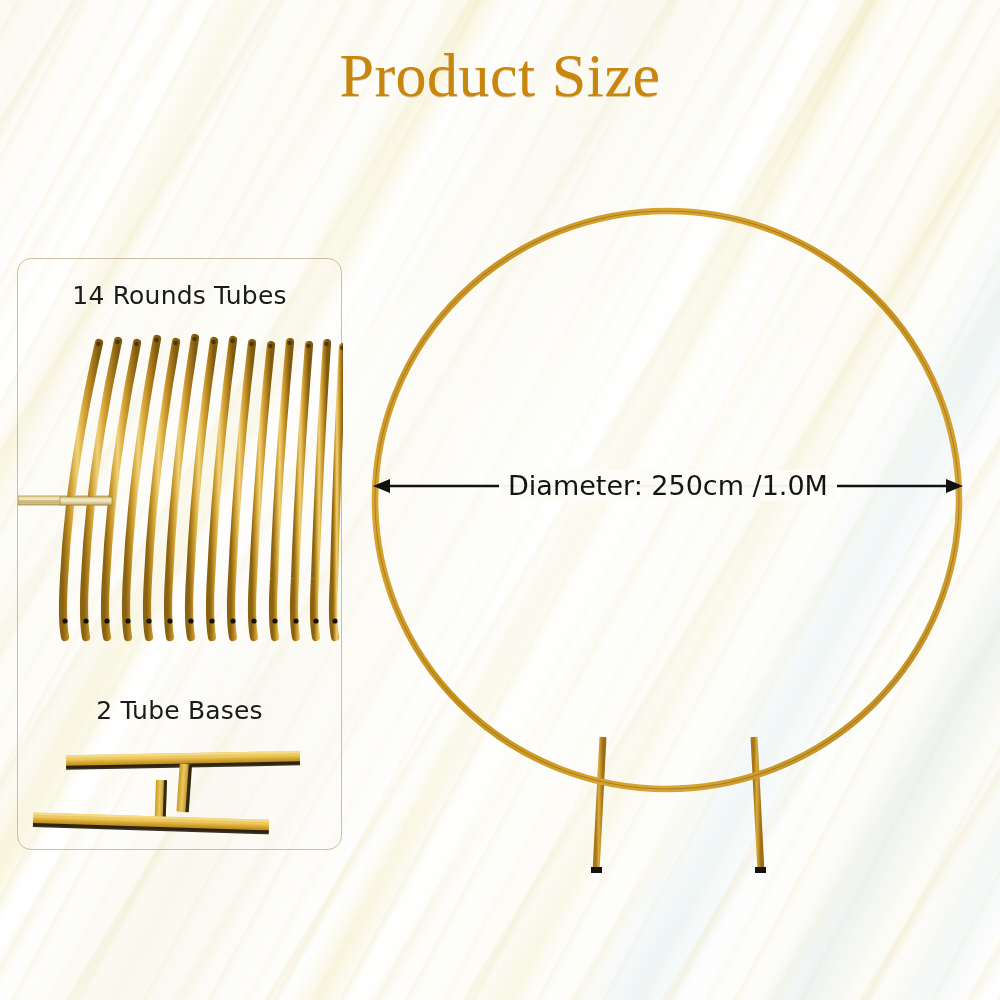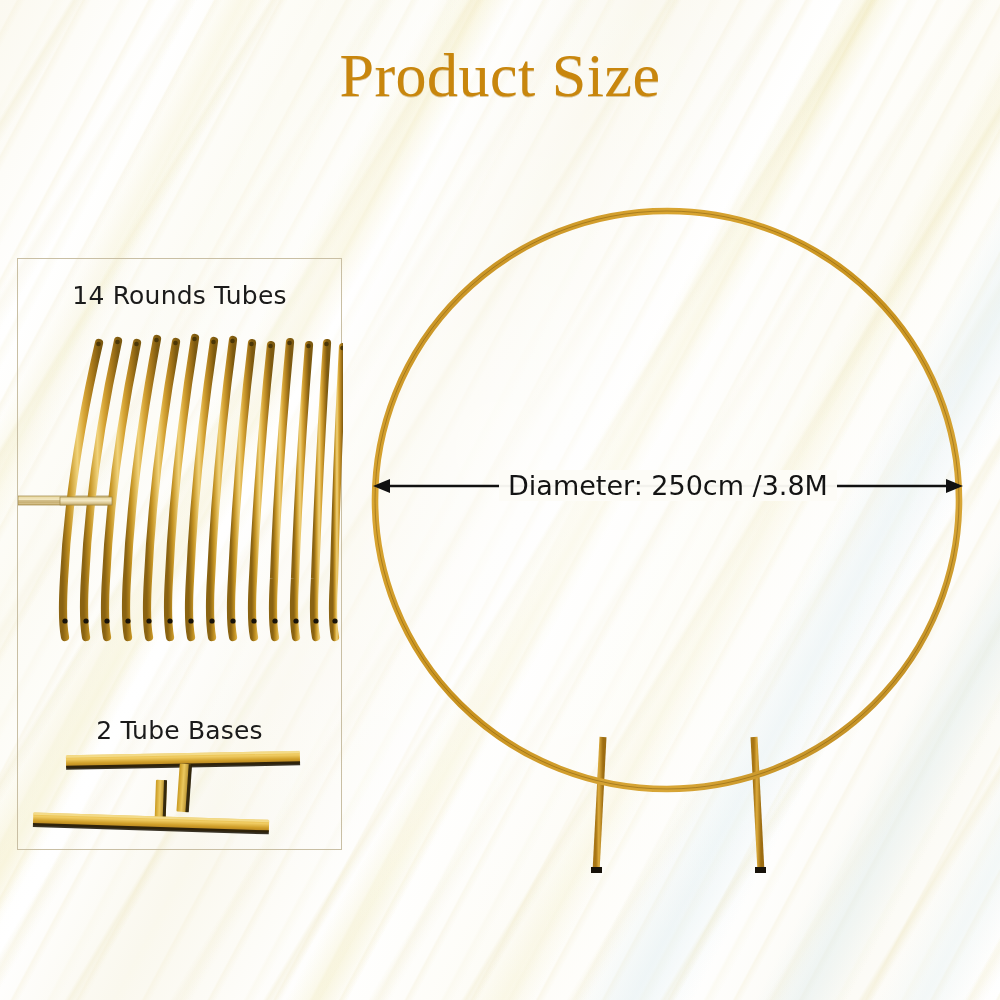--- a/index.html
+++ b/index.html
@@ -101,38 +101,38 @@
   }
 
   
   #parts-panel {
     position: absolute;
     left: 17px;
     top: 258px;
     width: 325px;
     height: 592px;
     border: 1.5px solid #c9bfa4;
-    border-radius: 0;
+    border-radius: 14px;
     box-sizing: border-box;
     background: rgba(255,255,255,0.10);
   }
   .panel-label {
     position: absolute;
     left: 0;
     width: 100%;
     text-align: center;
     font-family: "DejaVu Sans", "Liberation Sans", sans-serif;
     font-size: 25px;
     line-height: 30px;
     color: #1b1b1b;
     letter-spacing: 0.2px;
     white-space: nowrap;
   }
   #label-tubes { top: 22px; }
-  #label-bases { top: 437px; margin-top: 20px; }
+  #label-bases { top: 437px; }
 
   #tubes-svg {
     position: absolute;
     left: 0;
     top: 62px;
     width: 325px;
     height: 360px;
   }
   #bases-svg {
     position: absolute;
@@ -354,16 +354,16 @@
     <ellipse cx="317" cy="320" rx="292" ry="289" fill="none" stroke="url(#ringGrad)" stroke-width="6.6"></ellipse>
     <ellipse cx="317" cy="320" rx="292" ry="289" fill="none" stroke="#5e4208" stroke-width="1" opacity="0.38"></ellipse>
   </svg>
 
   <div id="dim-wrap">
     <svg id="dim-svg" viewBox="0 0 590 46">
       <line x1="13" y1="23" x2="577" y2="23" stroke="#111111" stroke-width="2.4"></line>
       <polygon points="0,23 17,16 17,30" fill="#111111"></polygon>
       <polygon points="590,23 573,16 573,30" fill="#111111"></polygon>
     </svg>
-    <div id="dim-label"><span>Diameter: 250cm /3.8M</span></div>
+    <div id="dim-label"><span>Diameter: 250cm /1.0M</span></div>
   </div>
 
 </div>
 
 </body></html>

